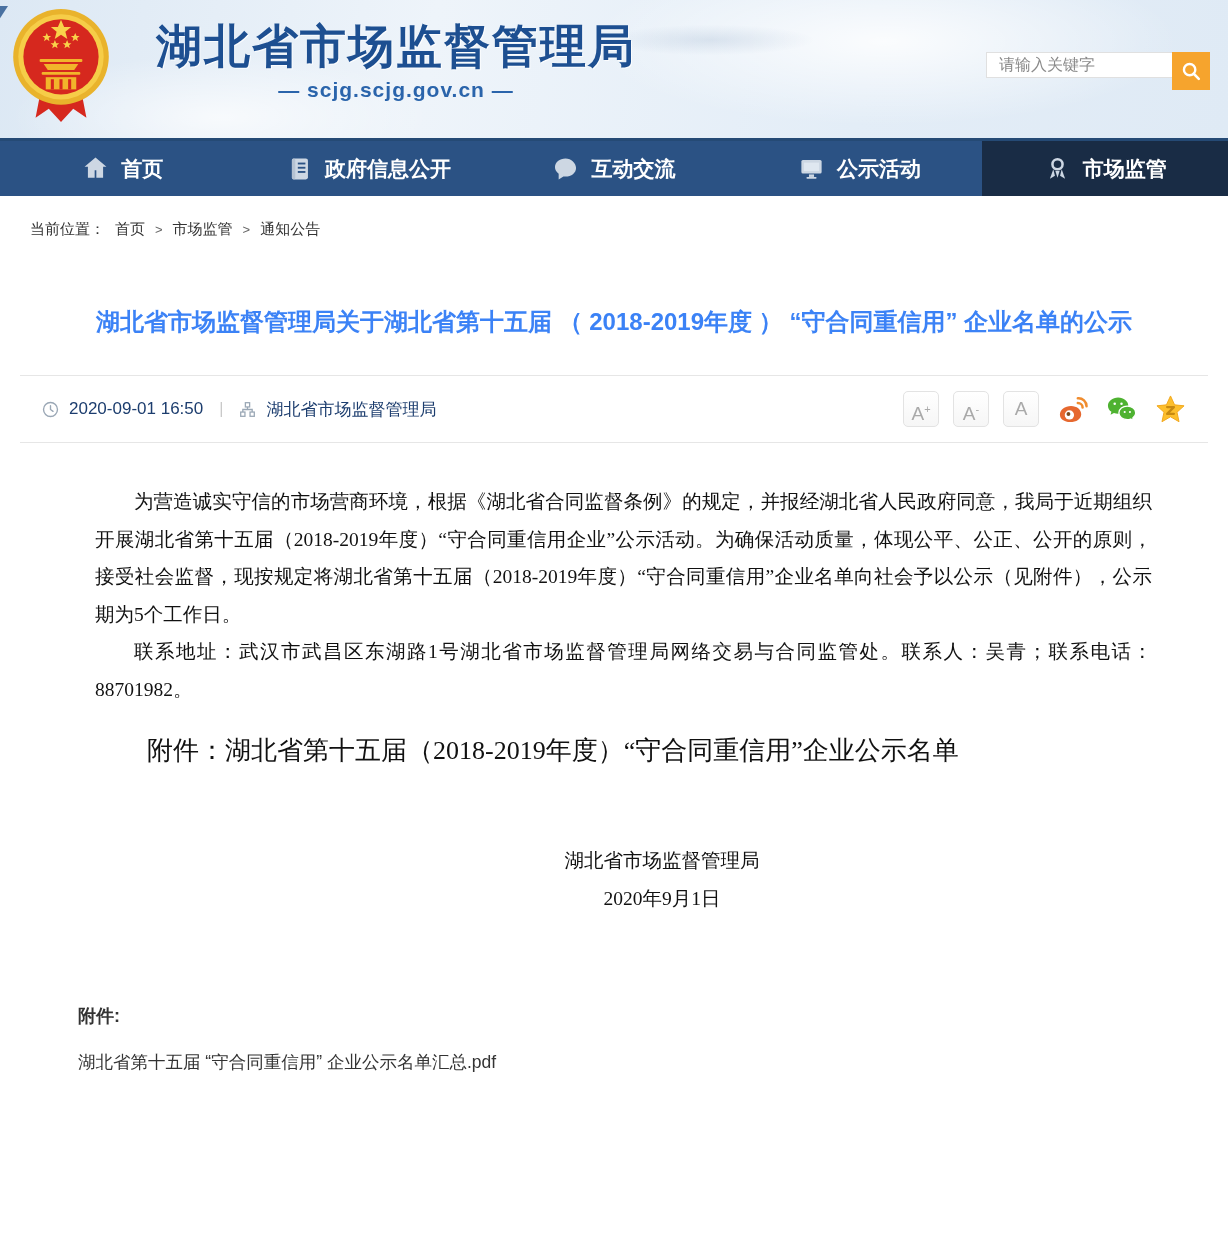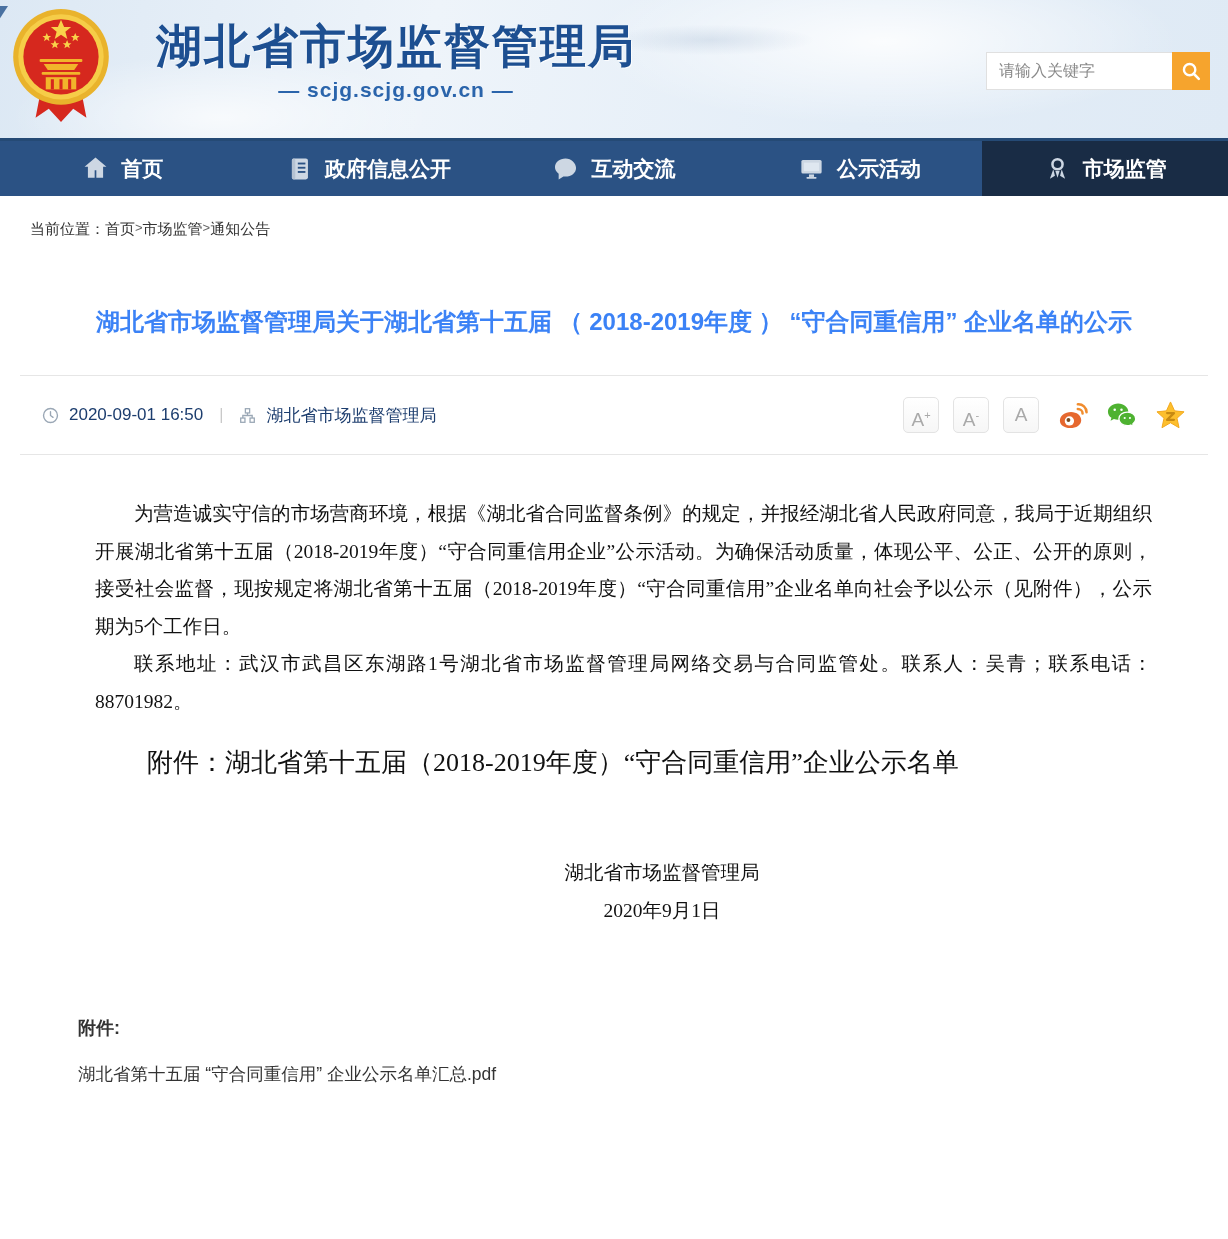--- a/index.html
+++ b/index.html
@@ -28,21 +28,21 @@
     font-family:"Liberation Serif", serif; font-weight:bold;
     font-size:46px; letter-spacing:2px; color:#1d4f91;
     text-shadow:1px 1px 0 rgba(255,255,255,.8);
   }
   .site-url {
     position:absolute; left:136px; top:78px; width:520px; text-align:center;
     font-size:21px; font-weight:bold; color:#2a64ab; letter-spacing:1px;
   }
   .search-box { position:absolute; right:18px; top:52px; display:flex; }
   .search-input {
-    width:186px; height:38px; border:1px solid #e0e0e0; border-right:none;
+    width:186px; height:26px; border:1px solid #e0e0e0; border-right:none;
     background:#ffffff; padding:0 12px; font-size:16px; color:#333; outline:none;
   }
   .search-input::placeholder { color:#8a8a8a; }
   .search-btn {
     width:38px; height:38px; background:#f6a42d; border:none; cursor:pointer;
     display:flex; align-items:center; justify-content:center;
   }
 
   
   .nav {
@@ -52,32 +52,32 @@
   .nav-item {
     flex:1; display:flex; align-items:center; justify-content:center; gap:12px;
     color:#ffffff; font-size:21px; font-weight:bold; cursor:pointer;
   }
   .nav-item.active { background:#192c45; }
   .nav-icon { width:27px; height:27px; display:block; }
 
   
   .breadcrumb {
     padding:24px 0 10px 30px; font-size:15px; color:#333;
-    display:flex; align-items:flex-start; 
+    display:flex; align-items:center; gap:10px;
   }
   .breadcrumb a { color:#333; text-decoration:none; cursor:pointer; }
   .breadcrumb .sep { color:#666; font-size:13px; }
 
   
   .article-title {
     margin:56px 60px 0 60px; text-align:center;
     font-size:24px; font-weight:bold; color:#3b82f6; line-height:34px;
   }
   .meta-row {
-    margin:36px 20px 0 20px; height:80px;
+    margin:36px 20px 0 20px; height:68px;
     border-top:1px solid #e6e6e6; border-bottom:1px solid #e6e6e6;
     display:flex; align-items:center; justify-content:space-between;
   }
   .meta-left { display:flex; align-items:center; gap:10px; padding-left:22px; }
   .meta-left .mtxt { color:#1c3d6e; font-size:17px; }
   .meta-left .bar { color:#c9c9c9; font-size:16px; padding:0 6px; }
   .micon { width:17px; height:17px; display:block; }
   .meta-right { display:flex; align-items:center; gap:14px; padding-right:22px; }
   .font-btn {
     width:36px; height:36px; border:1px solid #e3e3e3; border-radius:5px;

